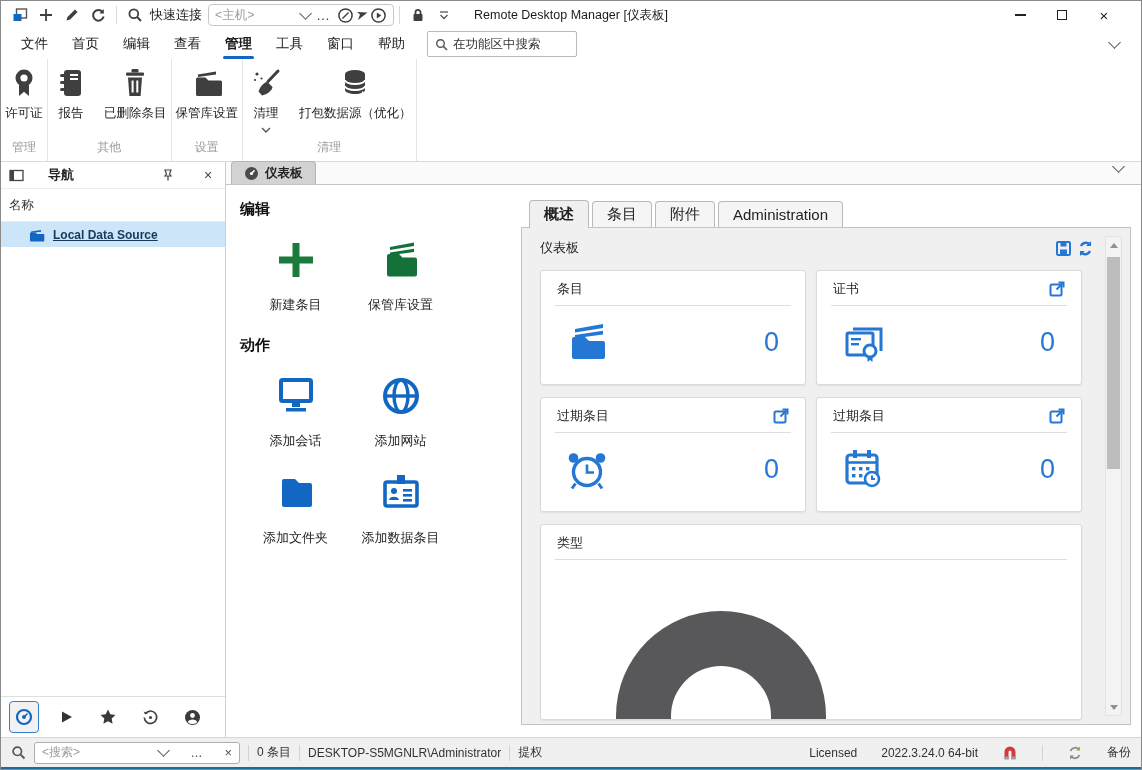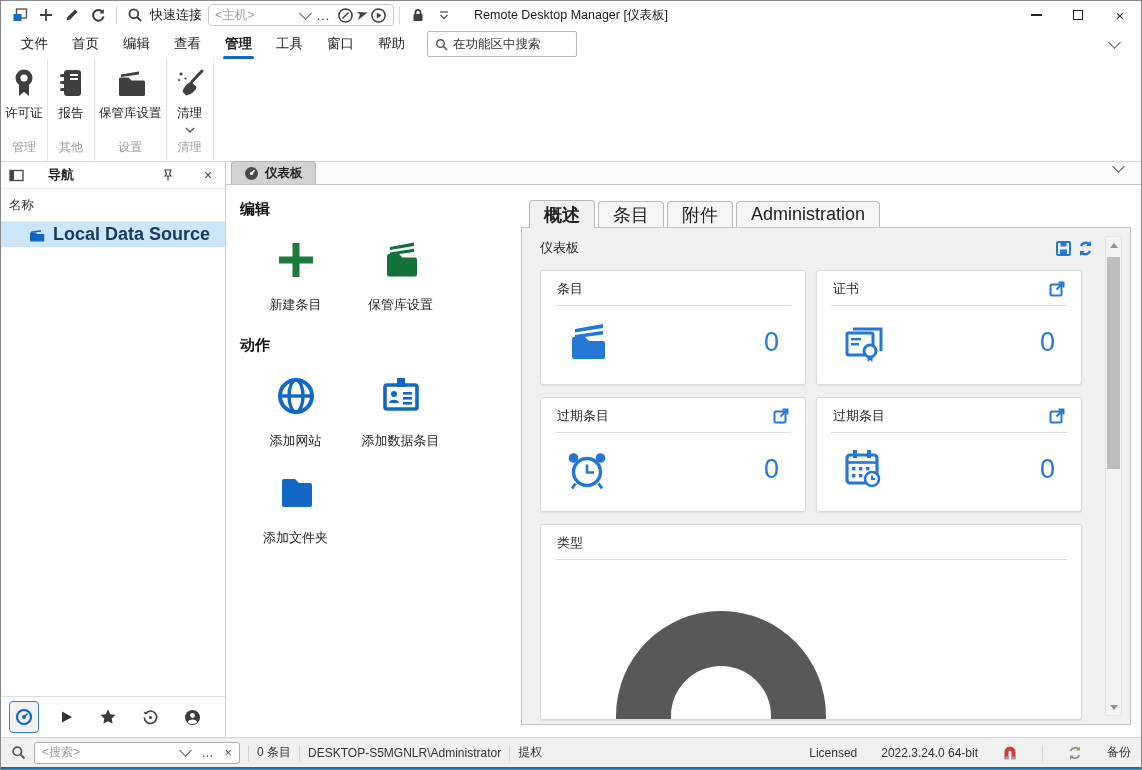--- a/index.html
+++ b/index.html
@@ -4,21 +4,21 @@
 <style>
   * { margin:0; padding:0; box-sizing:border-box; }
   html,body { width:1142px; height:770px; background:#fff; }
   body { font-family:"Liberation Sans","DejaVu Sans",sans-serif; font-size:13px; color:#222; }
   .app { position:relative; width:1142px; height:770px; background:#fff; border:1px solid #8a8a8a; overflow:hidden; }
   .ic { display:inline-flex; align-items:center; justify-content:center; flex:none; }
   .ic svg { display:block; }
   .vsep { width:1px; height:18px; background:#d8d8d8; margin:0 5px; }
 
   
-  .titlebar { height:28px; display:flex; align-items:center; padding:0 0 0 6px; position:relative; background:#fff; }
+  .titlebar { height:28px; display:flex; align-items:center; padding:0 16px 0 6px; position:relative; background:#fff; }
   .tb-btn { width:26px; height:24px; display:flex; align-items:center; justify-content:center; }
   .qc-label { margin:0 6px 0 2px; color:#222; }
   .qc-box { height:22px; border:1px solid #c6c6c6; border-radius:4px; display:flex; align-items:center; padding:0 6px; background:#fff; }
   .qc-host { width:86px; color:#9e9e9e; font-size:12.5px; }
   .chev { width:9px; height:9px; border-right:1.6px solid #555; border-bottom:1.6px solid #555; transform:rotate(45deg); margin-top:-4px; }
   .ellipsis { color:#444; font-size:14px; letter-spacing:1px; padding:0 6px; }
   .win-title { position:absolute; left:0; right:0; text-align:center; font-size:12.5px; color:#1b1b1b; pointer-events:none; }
   .win-controls { margin-left:auto; display:flex; height:28px; position:relative; z-index:2; }
   .wc { width:42px; height:28px; display:flex; align-items:center; justify-content:center; color:#222; }
   .wc .max-sq { width:10px; height:10px; border:1.2px solid #222; }
@@ -40,21 +40,21 @@
   .ritem { display:flex; flex-direction:column; align-items:center; gap:5px; min-width:46px; padding:2px 4px; font-size:12.5px; color:#1f1f1f; }
   .rlabel { text-align:center; color:#9b9b9b; font-size:12px; padding:1px 0 5px; }
 
   
   .workspace { position:absolute; top:161px; left:0; right:0; bottom:32px; display:flex; background:#fff; }
   .sidebar { width:225px; border-right:1px solid #cfcfcf; position:relative; }
   .sb-head { height:26px; display:flex; align-items:center; padding:0 8px; gap:24px; }
   .sb-title { font-weight:bold; font-size:13px; flex:1; }
   .sb-colhead { height:25px; display:flex; align-items:center; padding:16px 8px; border-bottom:1px solid #ededed; color:#333; font-size:12.5px; border-top:1px solid #ededed; }
   .sb-row { height:25px; display:flex; align-items:center; gap:7px; padding:0 6px 0 28px; background:#cce5f8; }
-  .sb-row-label { font-weight:bold; color:#17395c; font-size:18px; }
+  .sb-row-label { font-weight:bold; color:#17395c; font-size:12px;text-decoration:underline; }
   .sb-footer { position:absolute; left:0; right:0; bottom:0; height:41px; border-top:1px solid #e0e0e0; display:flex; align-items:center; gap:12px; padding:0 8px; }
   .sb-fbtn { width:30px; height:32px; display:flex; align-items:center; justify-content:center; }
   .sb-fbtn.sel { border:1.5px solid #2f7fd3; border-radius:4px; background:#f2f2f2; }
 
   .main { flex:1; position:relative; }
   .tabstrip { height:23px; border-bottom:1px solid #c4c4c4; display:flex; align-items:flex-end; padding-left:5px; position:relative; background:#fafafa; }
   .doc-tab { height:23px; display:flex; align-items:center; gap:6px; padding:0 12px; background:#d2d2d2; border:1px solid #b5b5b5; border-bottom:none; border-radius:4px 4px 0 0; font-weight:bold; font-size:12.5px; color:#222; }
   .tabstrip-chevron { position:absolute; right:18px; top:4px; }
 
   .content { position:absolute; top:24px; left:0; right:0; bottom:0; background:#fff; }
@@ -63,21 +63,21 @@
   .overview { position:absolute; left:0; top:0; width:295px; padding:14px 0 0 14px; }
   .ov-section-title { font-weight:bold; font-size:15px; color:#111; }
   .action-grid { display:grid; grid-template-columns:105px 105px; margin:20px 0 0 3px; row-gap:22px; }
   .action { display:flex; flex-direction:column; align-items:center; gap:15px; }
   .action-label { font-size:13px; color:#1f1f1f; white-space:nowrap; }
   .ov-gap { height:22px; }
 
   
   .dash { position:absolute; left:295px; top:13px; width:610px; }
   .dash-tabs { display:flex; align-items:flex-end; height:28px; padding-left:8px; position:relative; z-index:2; }
-  .dtab { height:26px; display:flex; align-items:center; padding:4px 14px; border:1px solid #b9b9b9; border-bottom:none; border-radius:4px 4px 0 0; margin-right:3px; background:#f5f5f5; font-size:18px; color:#222; }
+  .dtab { height:26px; display:flex; align-items:center; padding:4px 14px; border:1px solid #b9b9b9; border-bottom:none; border-radius:4px 4px 0 0; margin-right:3px; background:#f5f5f5; font-size:15px; color:#222; }
   .dtab.active { height:28px; background:#f0f0f0; font-weight:bold; margin-bottom:-1px; }
   .dash-panel { border:1px solid #c3c3c3; background:#f0f0f0; height:498px; position:relative; }
   .panel-head { display:flex; align-items:center; padding:11px 36px 0 18px; }
   .panel-title { font-size:13px; color:#222; }
   .panel-icons { margin-left:auto; display:flex; gap:5px; align-items:center; }
   .cards { position:absolute; left:18px; right:48px; top:42px; display:grid; grid-template-columns:1fr 1fr; gap:12px 10px; }
   .card { background:#fff; border:1px solid #dadada; border-radius:3px; height:115px; box-shadow:0 1px 2px rgba(0,0,0,.07); }
   .card-head { display:flex; align-items:center; margin:0 14px; padding:9px 2px 7px; border-bottom:1px solid #ddd; }
   .card-title { font-size:13px; color:#2b2b2b; }
   .card-link { margin-left:auto; }
@@ -89,21 +89,21 @@
 
   .vscroll { position:absolute; top:8px; right:8px; bottom:8px; width:17px; background:#f3f3f3; border:1px solid #e2e2e2; }
   .vs-arrow { position:absolute; left:0; right:0; height:14px; display:flex; align-items:center; justify-content:center; }
   .vs-arrow.up { top:1px; } .vs-arrow.down { bottom:1px; }
   .tri-up { width:0; height:0; border-left:4px solid transparent; border-right:4px solid transparent; border-bottom:5px solid #8f8f8f; }
   .tri-down { width:0; height:0; border-left:4px solid transparent; border-right:4px solid transparent; border-top:5px solid #8f8f8f; }
   .vs-thumb { position:absolute; left:1px; right:1px; top:20px; height:212px; background:#bdbdbd; }
 
   
   .statusbar { position:absolute; left:0; right:0; bottom:2px; height:30px; background:#f0f0f0; border-top:1px solid #d6d6d6; display:flex; align-items:center; padding:0 10px; font-size:12px; color:#333; gap:8px; }
-  .status-combo { width:206px; height:22px; background:#fff; border:1px solid #aeaeae; border-radius:3px; display:flex; align-items:center; gap:11px; padding:0 7px; }
+  .status-combo { width:206px; height:22px; background:#fff; border:1px solid #aeaeae; border-radius:3px; display:flex; align-items:center; gap:22px; padding:0 7px; }
   .status-combo .ph { flex:1; color:#9e9e9e; font-size:12px; }
   .s-sep { width:1px; height:16px; background:#d2d2d2; }
   .status-right { margin-left:auto; display:flex; align-items:center; gap:24px; }
   .accent-line { position:absolute; left:0; right:0; bottom:0; height:2px; background:#1d6a9e; }
   .x-glyph { font-size:13px; color:#555; }
 </style>
 </head>
 <body>
 
 <div class="app">
@@ -251,20 +251,32 @@
                 <rect x="10" y="4" width="17" height="26" rx="3" fill="#3f3f3f"></rect>
                 <rect x="6" y="8" width="7" height="3" rx="1.5" fill="#3f3f3f"></rect>
                 <rect x="6" y="15" width="7" height="3" rx="1.5" fill="#3f3f3f"></rect>
                 <rect x="6" y="22" width="7" height="3" rx="1.5" fill="#3f3f3f"></rect>
                 <rect x="16" y="8" width="8" height="2" fill="#fff"></rect>
                 <rect x="16" y="12" width="8" height="2" fill="#fff"></rect>
               </svg>
             </span>
           <span>报告</span>
         </div>
+        <div class="ritem">
+          <span class="ic">
+              <svg width="34" height="34">
+                <rect x="13.5" y="3" width="7" height="3.5" rx="1.2" fill="#3f3f3f"></rect>
+                <rect x="8" y="6.5" width="18" height="3.2" rx="1" fill="#3f3f3f"></rect>
+                <path d="M10 11.5 h14 l-1.4 18.5 h-11.2 z" fill="#3f3f3f"></path>
+                <rect x="13.6" y="14.5" width="2" height="12" fill="#fff"></rect>
+                <rect x="18.3" y="14.5" width="2" height="12" fill="#fff"></rect>
+              </svg>
+            </span>
+          <span>已删除条目</span>
+        </div>
       </div>
       <div class="rlabel">其他</div>
     </div>
     <div class="rgroup">
       <div class="ritems">
         <div class="ritem">
           <span class="ic">
               <svg width="34" height="34">
                 <path d="M8 8.5 l18 -3 v3 l-18 2.6 z" fill="#3f3f3f"></path>
                 <path d="M6 13 a1.5 1.5 0 0 1 1.5 -1.5 h8 l3 3 h12 a1.5 1.5 0 0 1 1.5 1.5 v12.5 a1.5 1.5 0 0 1 -1.5 1.5 h-23 a1.5 1.5 0 0 1 -1.5 -1.5 z" fill="#3f3f3f"></path>
@@ -286,20 +298,32 @@
                 <circle cx="12.5" cy="12.5" r="1.1" fill="#3f3f3f"></circle>
                 <circle cx="6" cy="14" r="1.1" fill="#3f3f3f"></circle>
               </svg>
             </span>
           <span>清理</span>
           <span class="ic">
               <svg width="10" height="6">
                 <path d="M1 1 l4 4 4 -4" stroke="#555" stroke-width="1.4" fill="none"></path>
               </svg>
             </span>
+        </div>
+        <div class="ritem">
+          <span class="ic">
+              <svg width="34" height="34">
+                <ellipse cx="17" cy="8" rx="10" ry="4" fill="#3f3f3f"></ellipse>
+                <path d="M7 8 v16 c0 2.2 4.5 4 10 4 s10 -1.8 10 -4 V8" fill="#3f3f3f"></path>
+                <path d="M7 14 a10 4 0 0 0 20 0" stroke="#fff" stroke-width="1.8" fill="none"></path>
+                <path d="M7 20 a10 4 0 0 0 20 0" stroke="#fff" stroke-width="1.8" fill="none"></path>
+                <path d="M24 26 l6 3" stroke="#fff" stroke-width="1.6"></path>
+              </svg>
+            </span>
+          <span>打包数据源（优化）</span>
         </div>
       </div>
       <div class="rlabel">清理</div>
     </div>
   </div>
 
   <div class="workspace">
 
     <div class="sidebar">
       <div class="sb-head">
@@ -412,49 +436,59 @@
                   </svg>
                 </span>
               <span class="action-label">保管库设置</span>
             </div>
           </div>
           <div class="ov-gap"></div>
           <div class="ov-section-title">动作</div>
           <div class="action-grid">
             <div class="action">
               <span class="ic">
+                  <svg width="44" height="42">
+                    <rect x="7" y="5" width="30" height="21" rx="1.5" fill="none" stroke="#1267c2" stroke-width="4"></rect>
+                    <rect x="18" y="28" width="8" height="4" fill="#1267c2"></rect>
+                    <rect x="12" y="33" width="20" height="3.5" fill="#1267c2"></rect>
+                  </svg>
+                </span>
+              <span class="action-label">添加会话</span>
+            </div>
+            <div class="action">
+              <span class="ic">
                   <svg width="42" height="42">
                     <circle cx="21" cy="21" r="16" fill="none" stroke="#1267c2" stroke-width="4"></circle>
                     <ellipse cx="21" cy="21" rx="7" ry="16" fill="none" stroke="#1267c2" stroke-width="3.4"></ellipse>
                     <path d="M5 21 h32" stroke="#1267c2" stroke-width="3.4"></path>
                   </svg>
                 </span>
               <span class="action-label">添加网站</span>
+            </div>
+            <div class="action">
+              <span class="ic">
+                  <svg width="44" height="42">
+                    <path d="M8 9 a2 2 0 0 1 2 -2 h11 l4 4 h11 a2 2 0 0 1 2 2 v20 a2 2 0 0 1 -2 2 h-26 a2 2 0 0 1 -2 -2 z" fill="#1267c2"></path>
+                  </svg>
+                </span>
+              <span class="action-label">添加文件夹</span>
             </div>
             <div class="action">
               <span class="ic">
                   <svg width="44" height="42">
                     <rect x="18" y="3" width="8" height="9" fill="#1267c2"></rect>
                     <rect x="6" y="10" width="32" height="24" rx="2" fill="none" stroke="#1267c2" stroke-width="3.6"></rect>
                     <circle cx="15" cy="19" r="3" fill="#1267c2"></circle>
                     <path d="M10 28 c0 -4.5 10 -4.5 10 0 z" fill="#1267c2"></path>
                     <rect x="24" y="17" width="9" height="2.6" fill="#1267c2"></rect>
                     <rect x="24" y="22" width="9" height="2.6" fill="#1267c2"></rect>
                     <rect x="24" y="27" width="9" height="2.6" fill="#1267c2"></rect>
                   </svg>
                 </span>
               <span class="action-label">添加数据条目</span>
-            </div>
-            <div class="action">
-              <span class="ic">
-                  <svg width="44" height="42">
-                    <path d="M8 9 a2 2 0 0 1 2 -2 h11 l4 4 h11 a2 2 0 0 1 2 2 v20 a2 2 0 0 1 -2 2 h-26 a2 2 0 0 1 -2 -2 z" fill="#1267c2"></path>
-                  </svg>
-                </span>
-              <span class="action-label">添加文件夹</span>
             </div>
           </div>
         </div>
 
         <div class="dash">
           <div class="dash-tabs">
             <div class="dtab active">
                 <span>概述</span>
               </div>
             <div class="dtab">

